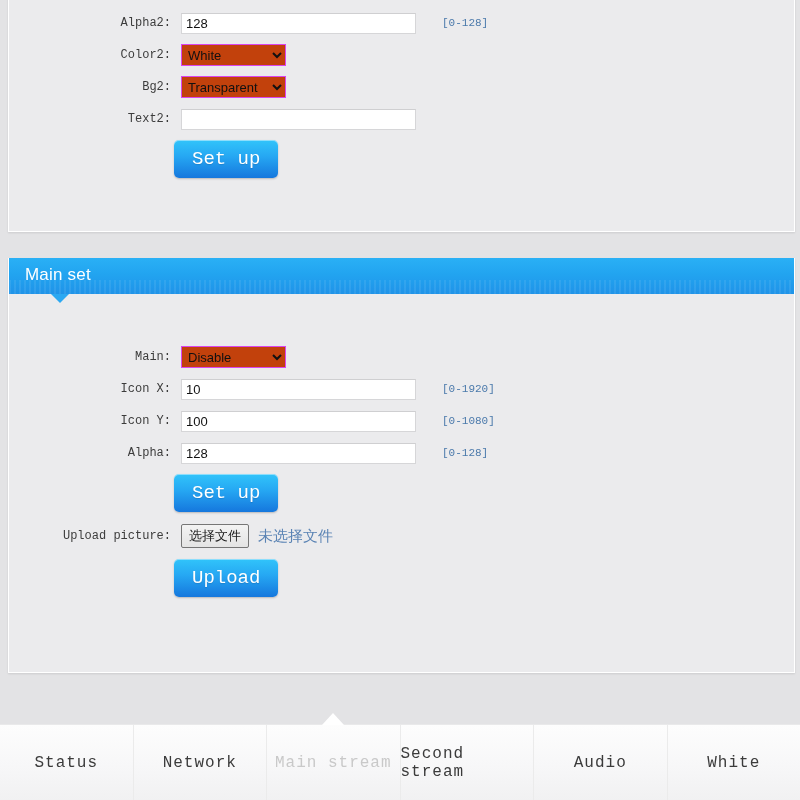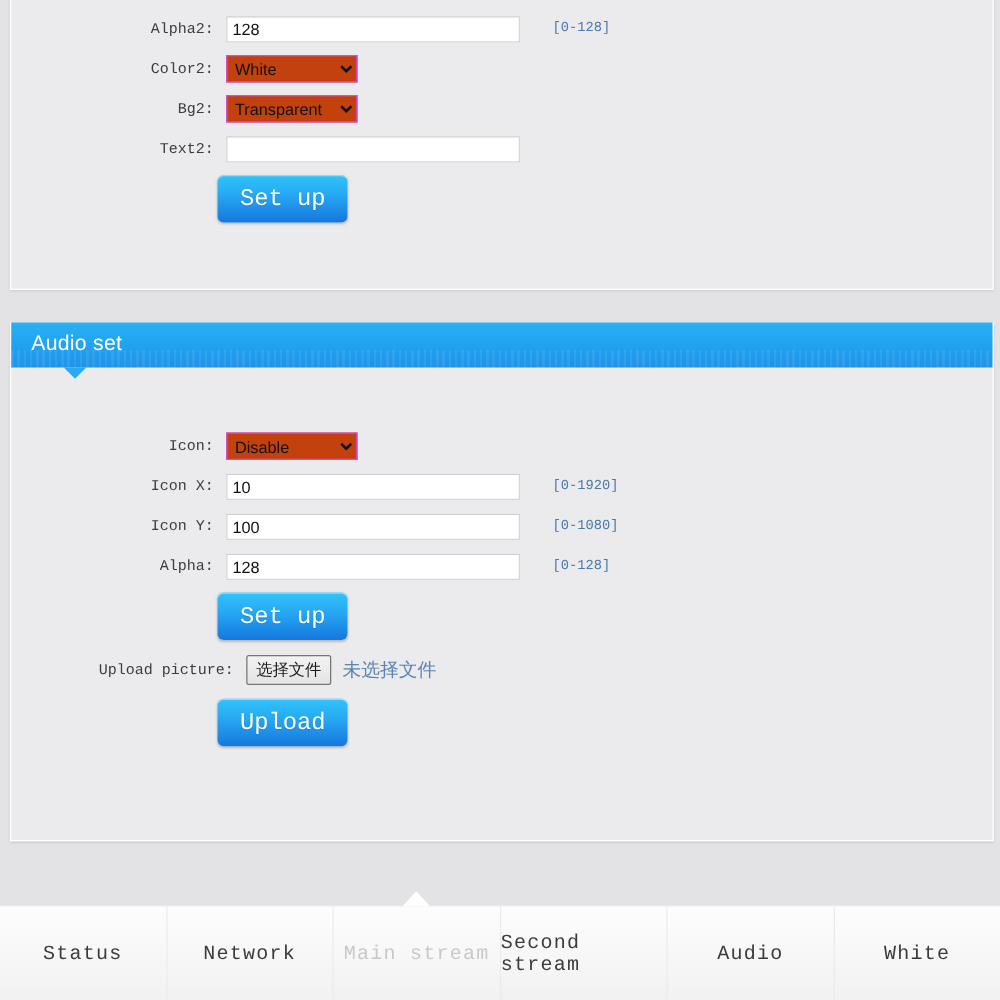--- a/index.html
+++ b/index.html
@@ -243,28 +243,28 @@
 
     <div class="btn-row">
       <button class="btn-blue">Set up</button>
     </div>
   </div>
 </div>
 
 <div class="panel" id="panel-icon" style="padding:0;">
   <div class="section-header">
     <div class="noise"></div>
-    <div class="title">Audio set</div>
+    <div class="title">Main set</div>
     <div class="header-caret"></div>
   </div>
 
   <div class="form" style="position:relative;top:47px;">
 
     <div class="row">
-      <div class="label">Icon:</div>
+      <div class="label">Main:</div>
       <div class="field-wrap">
         <select class="sel w-narrow">
           <option>Disable</option>
         </select>
       </div>
       <div class="hint"></div>
     </div>
 
     <div class="row">
       <div class="label">Icon X:</div>
@@ -287,21 +287,21 @@
       <div class="field-wrap">
         <input class="txt" type="text" value="128" style="">
       </div>
       <div class="hint">[0-128]</div>
     </div>
 
     <div class="btn-row">
       <button class="btn-blue">Set up</button>
     </div>
 
-    <div class="row" style="height:36px;margin-left:16px;">
+    <div class="row" style="height:36px;">
       <div class="label">Upload picture:</div>
       <div class="filebox">
         <button class="file-btn">选择文件</button>
         <span class="file-status">未选择文件</span>
       </div>
     </div>
 
 
     <div class="btn-row">
       <button class="btn-blue">Upload</button>

